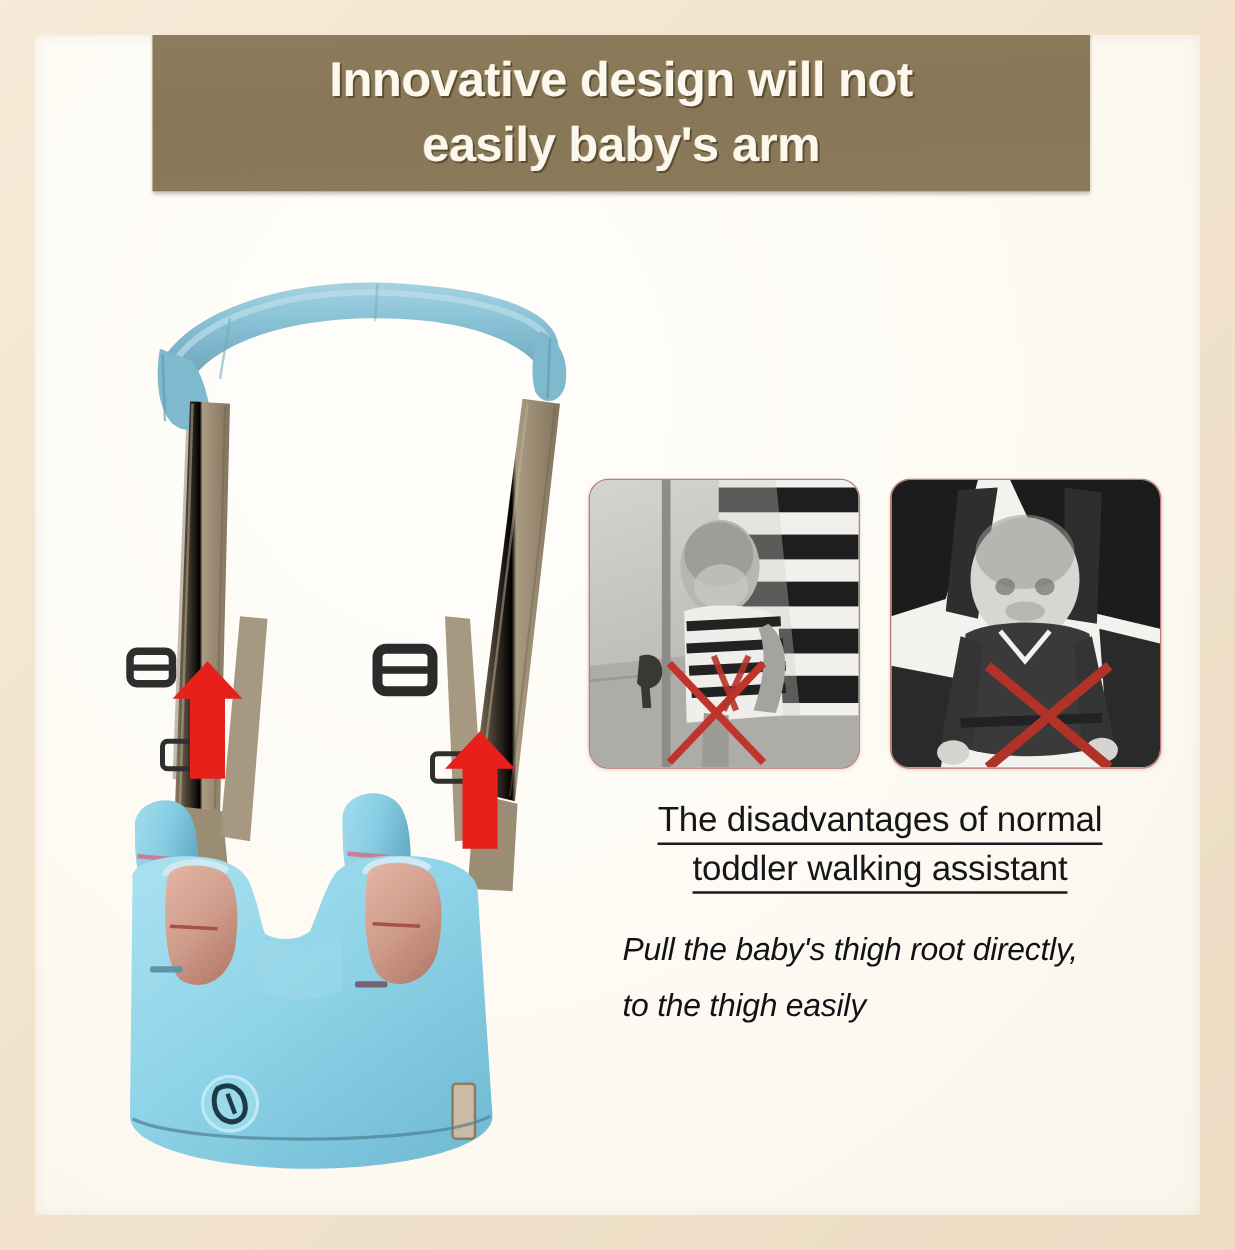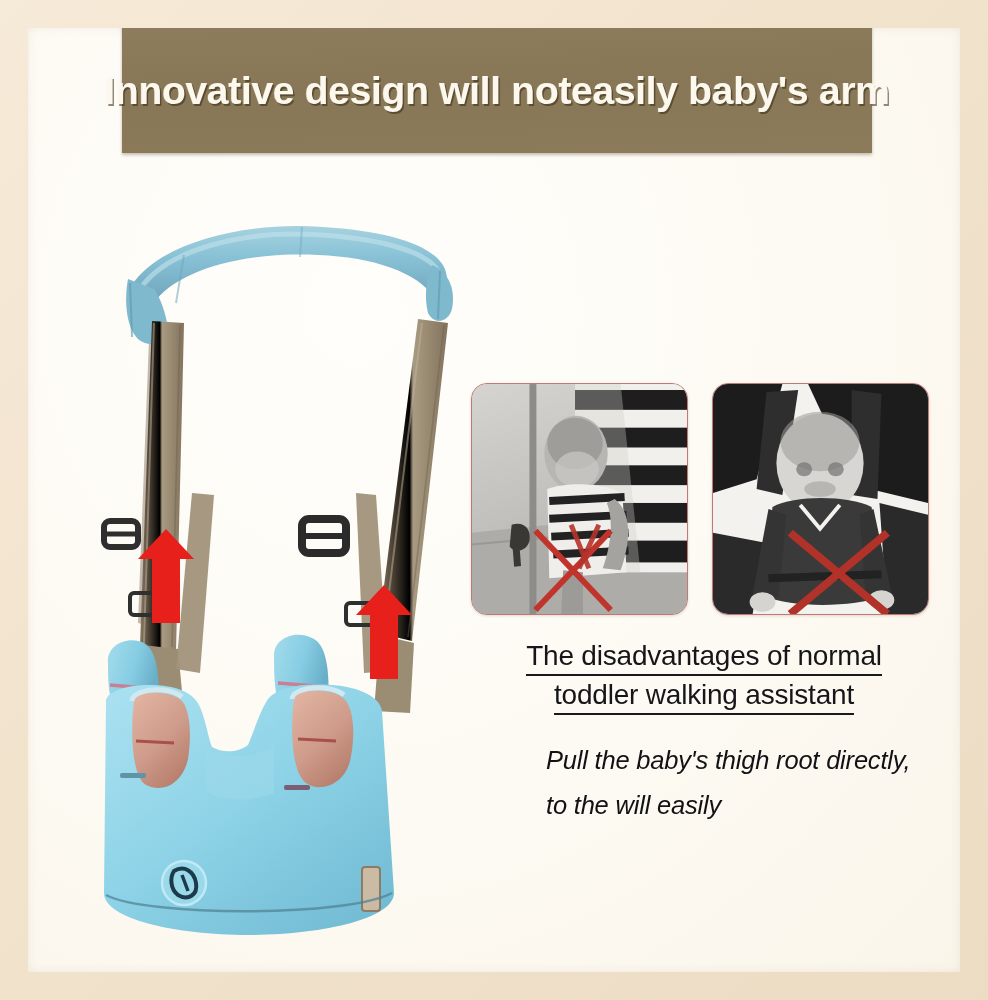--- a/index.html
+++ b/index.html
@@ -36,21 +36,21 @@
   
   #banner {
     position: absolute;
     left: 94px;
     top: -6px;
     width: 750px;
     height: 131px;
     background: linear-gradient(178deg, #8d7d5e 0%, #877756 48%, #8b7b5b 100%);
     box-shadow: 0 2px 3px rgba(90,75,45,0.35);
     display: flex;
-    flex-direction: row;
+    flex-direction: column;
     align-items: center;
     justify-content: center;
     padding-top: 6px;
   }
   .banner-line {
     color: #fdf8ee;
     font-family: "Liberation Sans", sans-serif;
     font-size: 39px;
     font-weight: 700;
     letter-spacing: -0.3px;
@@ -113,21 +113,20 @@
     padding-left: 30px;
   }
   .copy-body-line {
     font-size: 25.5px;
     font-style: italic;
     font-weight: 500;
     color: #121216;
     line-height: 1.78;
     letter-spacing: -0.2px;
     white-space: nowrap;
-    margin-left: 48px;
   }
 </style>
 </head>
 <body>
 
 <div id="poster">
   <div id="canvas">
 
     <div id="banner">
       <div class="banner-line">Innovative design will not</div>
@@ -367,18 +366,18 @@
       </svg>
     </div>
 
     <div id="copy">
       <div>
         <div class="copy-heading-line">The disadvantages of normal</div>
         <div class="copy-heading-line">toddler walking assistant</div>
       </div>
       <div id="copy-body">
         <div class="copy-body-line">Pull the baby's thigh root directly,</div>
-        <div class="copy-body-line">to the will easily</div>
+        <div class="copy-body-line">to the thigh easily</div>
       </div>
     </div>
 
   </div>
 </div>
 
 </body></html>

